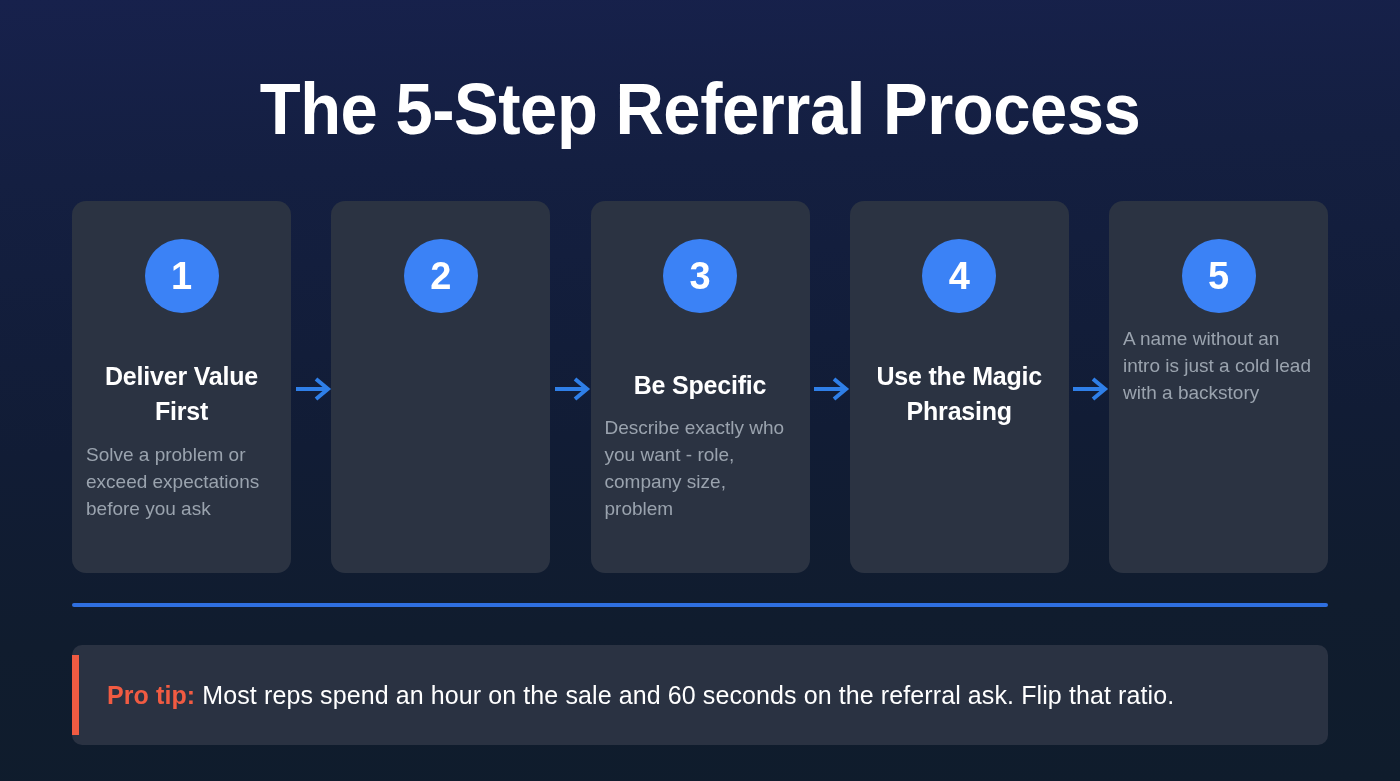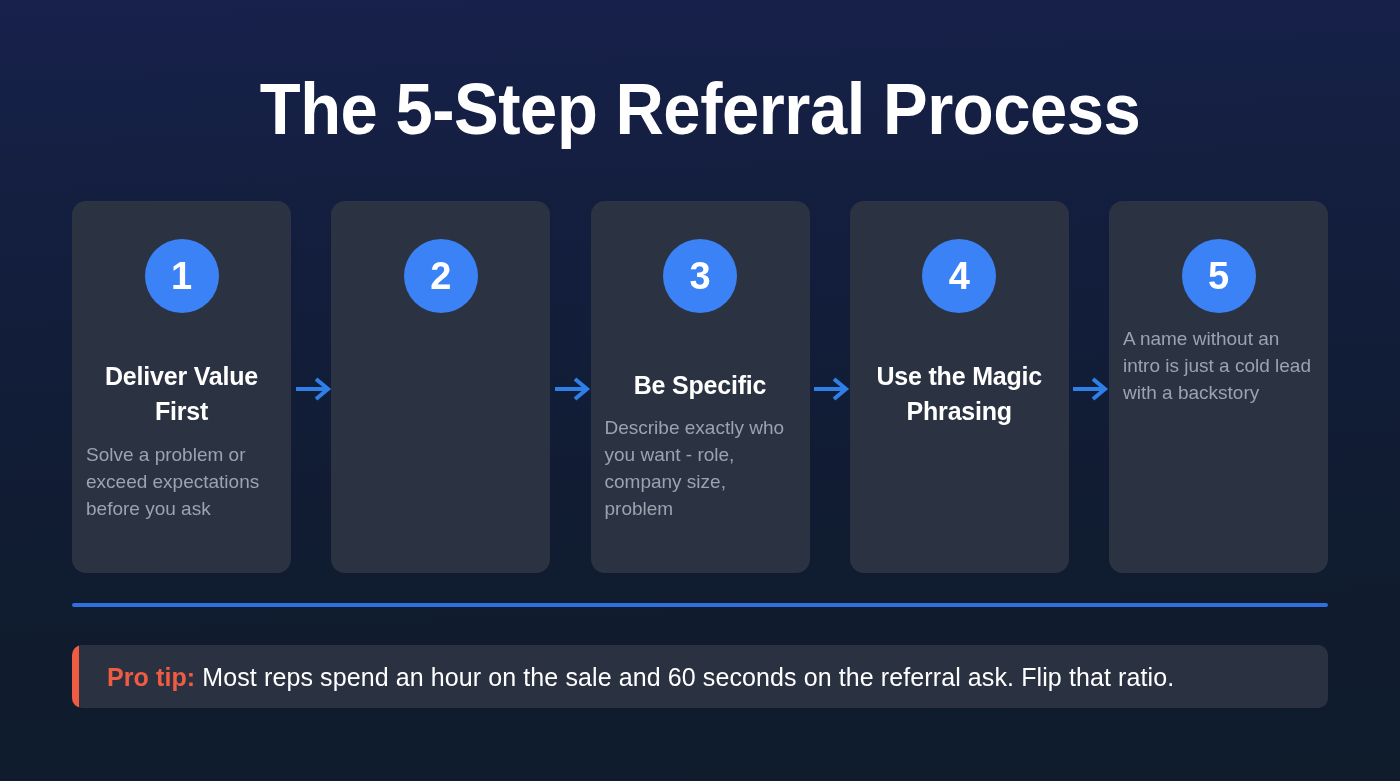--- a/index.html
+++ b/index.html
@@ -126,21 +126,21 @@
     border-radius: 2px;
     background: #2f6fe0;
   }
 
   
   .protip {
     position: absolute;
     left: 72px;
     top: 645px;
     width: 1256px;
-    height: 63px;
+    height: 100px;
     box-sizing: border-box;
     background: #2a3242;
     border-radius: 10px;
     display: flex;
     align-items: center;
     overflow: hidden;
   }
   .protip-accent {
     width: 7px;
     height: 80px;

